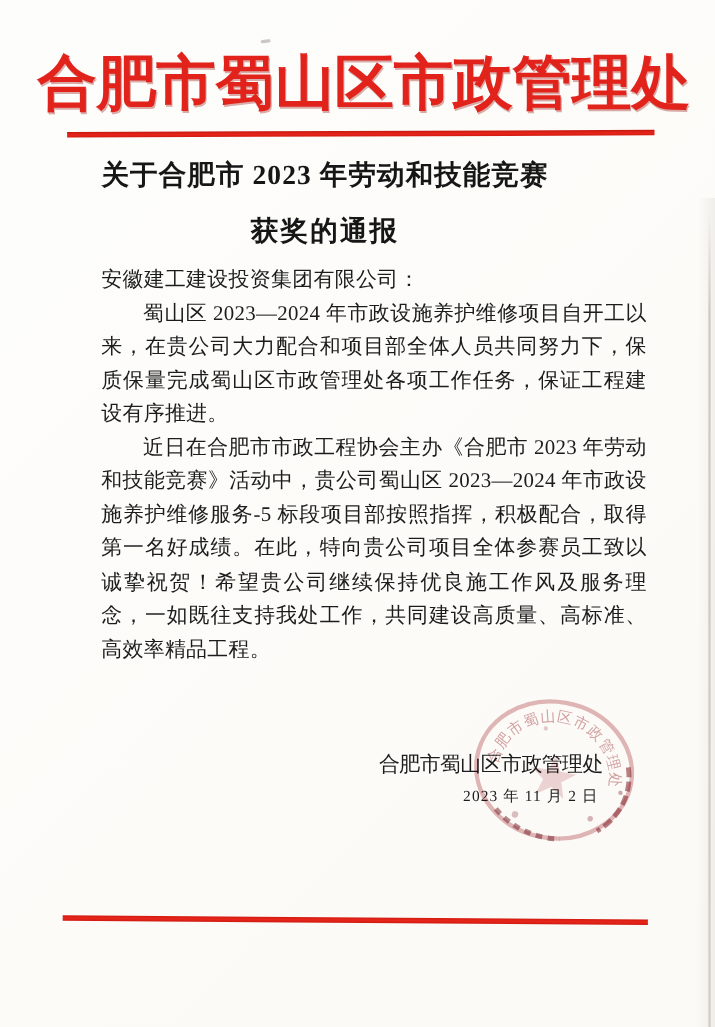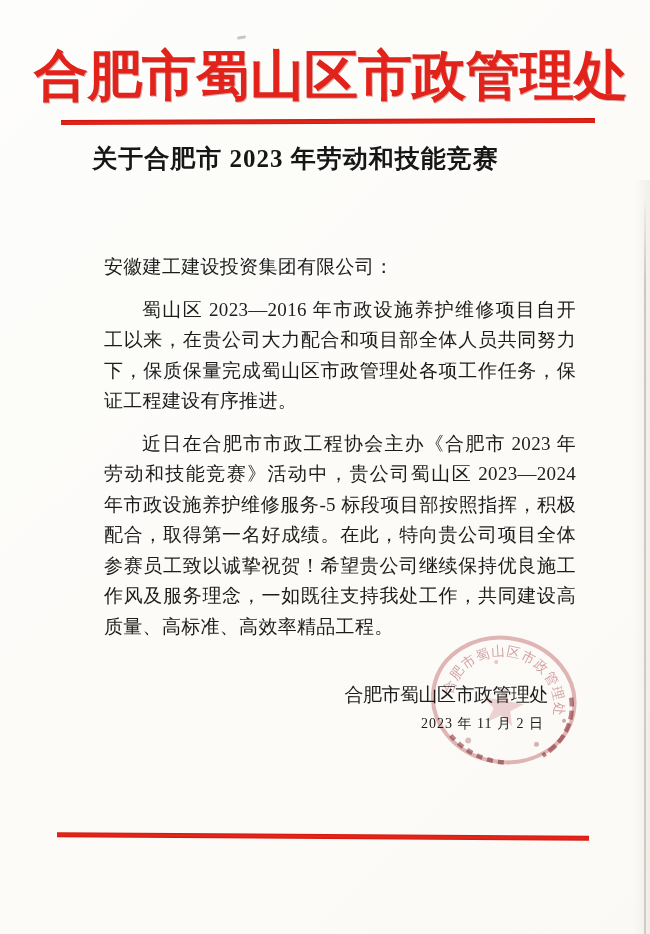--- a/index.html
+++ b/index.html
@@ -57,21 +57,21 @@
     left: 92px;
     top: 240px;
     width: 496px;
     font-size: 19px;
     line-height: 30.5px;
     color: #1c1c1c;
     text-align: justify;
     text-justify: inter-ideograph;
     letter-spacing: 0.3px;
   }
-  .body-text p { margin: 12px; }
+  .body-text p { margin: 0; }
   .body-text p.indent { text-indent: 2em; }
   
   .signature-agency {
     position: absolute;
     top: 682px;
     right: 102px;
     font-size: 19px;
     letter-spacing: -0.5px;
     color: #1c1c1c;
     white-space: nowrap;
@@ -140,24 +140,25 @@
 <div class="page">
 
   <div class="scan-edge-soft"></div>
   <div class="scan-edge-line"></div>
   <div class="scan-speck"></div>
 
   <div class="letterhead-title">合肥市蜀山区市政管理处</div>
   <div class="letterhead-rule"></div>
 
   <div class="doc-title line1">关于合肥市 2023 年劳动和技能竞赛</div>
+  <div class="doc-title line2">获奖的通报</div>
 
   <div class="body-text">
     <p>安徽建工建设投资集团有限公司：</p>
-    <p class="indent">蜀山区 2023—2016 年市政设施养护维修项目自开工以来，在贵公司大力配合和项目部全体人员共同努力下，保质保量完成蜀山区市政管理处各项工作任务，保证工程建设有序推进。</p>
+    <p class="indent">蜀山区 2023—2024 年市政设施养护维修项目自开工以来，在贵公司大力配合和项目部全体人员共同努力下，保质保量完成蜀山区市政管理处各项工作任务，保证工程建设有序推进。</p>
     <p class="indent">近日在合肥市市政工程协会主办《合肥市 2023 年劳动和技能竞赛》活动中，贵公司蜀山区 2023—2024 年市政设施养护维修服务-5 标段项目部按照指挥，积极配合，取得第一名好成绩。在此，特向贵公司项目全体参赛员工致以诚挚祝贺！希望贵公司继续保持优良施工作风及服务理念，一如既往支持我处工作，共同建设高质量、高标准、高效率精品工程。</p>
   </div>
 
   <div class="signature-agency">合肥市蜀山区市政管理处</div>
   <div class="signature-date">2023 年 11 月 2 日</div>
 
   <svg class="stamp" viewBox="0 0 160 145" xmlns="http://www.w3.org/2000/svg">
     <defs>
       <path id="seal-arc" d="M 28 80 A 52 50 0 0 1 132 80" fill="none"></path>
     </defs>

